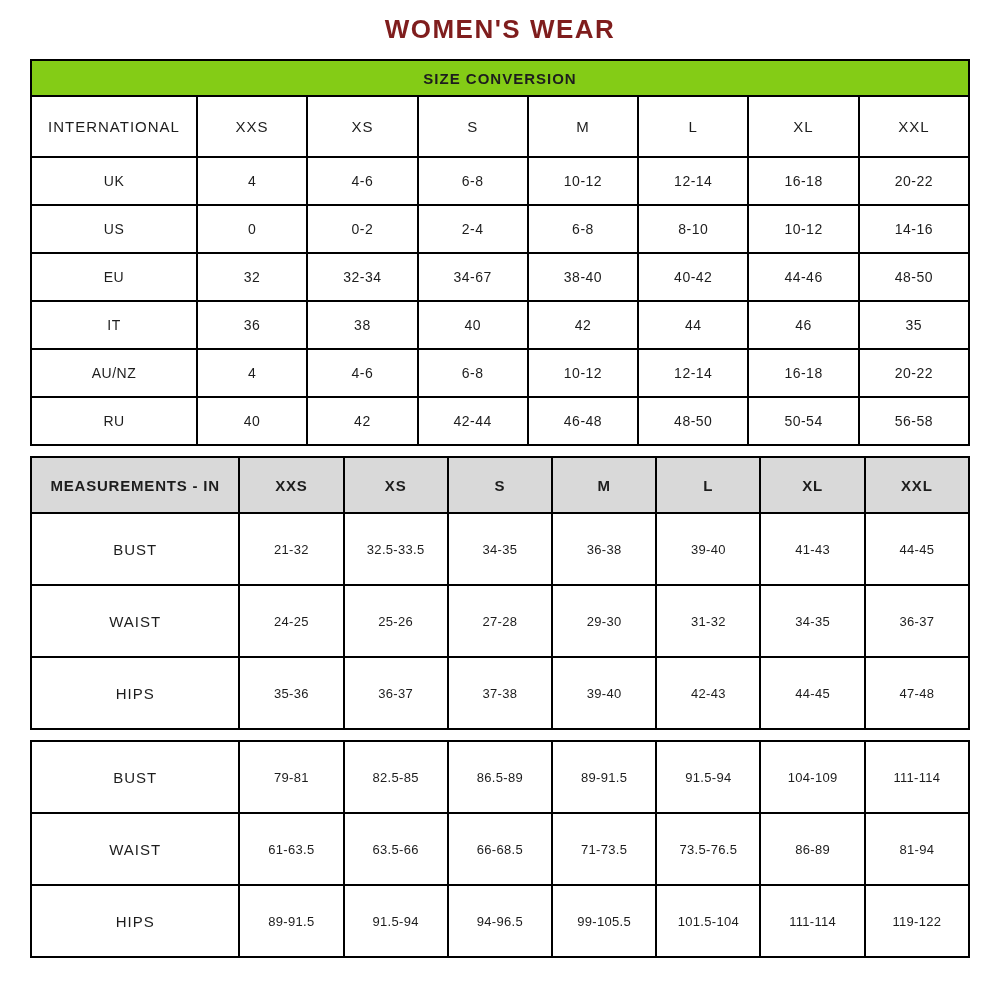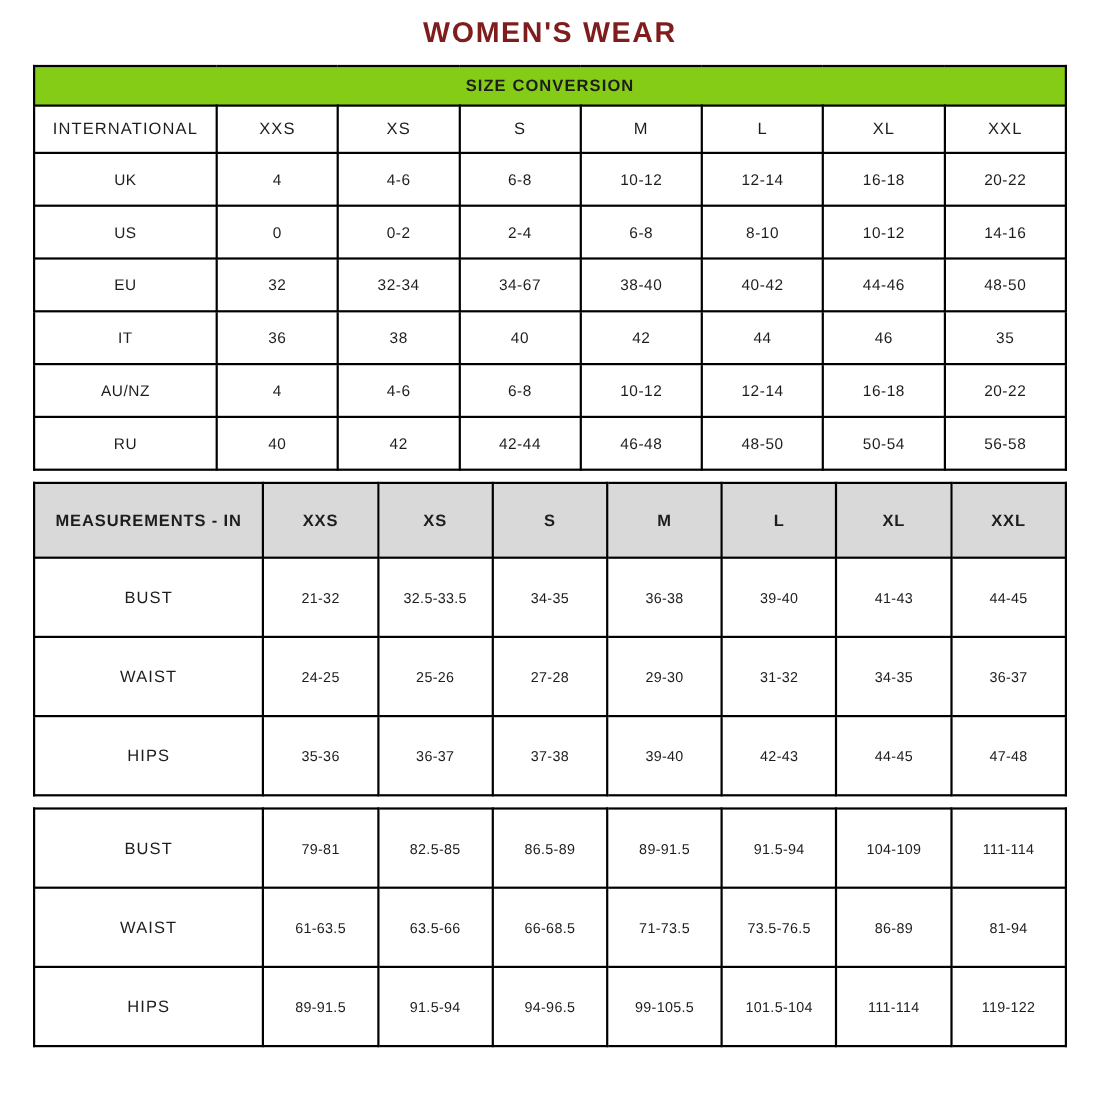--- a/index.html
+++ b/index.html
@@ -33,36 +33,36 @@
   }
   
   .t1 .banner-cell {
     background: #84cc16;
     height: 36px;
     font-size: 15px;
     font-weight: 700;
     letter-spacing: 1px;
   }
   .t1 .colhead td {
-    height: 43px;
+    height: 61px;
     font-size: 15px;
     font-weight: 500;
     letter-spacing: 1px;
   }
   .t1 .datarow td {
     height: 48px;
     font-size: 14px;
     font-weight: 500;
     letter-spacing: 0.5px;
   }
   
   .meas { margin-top: 10px; }
   .meas .headrow th {
     background: #d9d9d9;
-    height: 68px;
+    height: 56px;
     font-size: 15px;
     font-weight: 700;
     letter-spacing: 0.8px;
   }
   .meas .datarow td {
     height: 72px;
     font-size: 13px;
     font-weight: 500;
     letter-spacing: 0.3px;
   }

